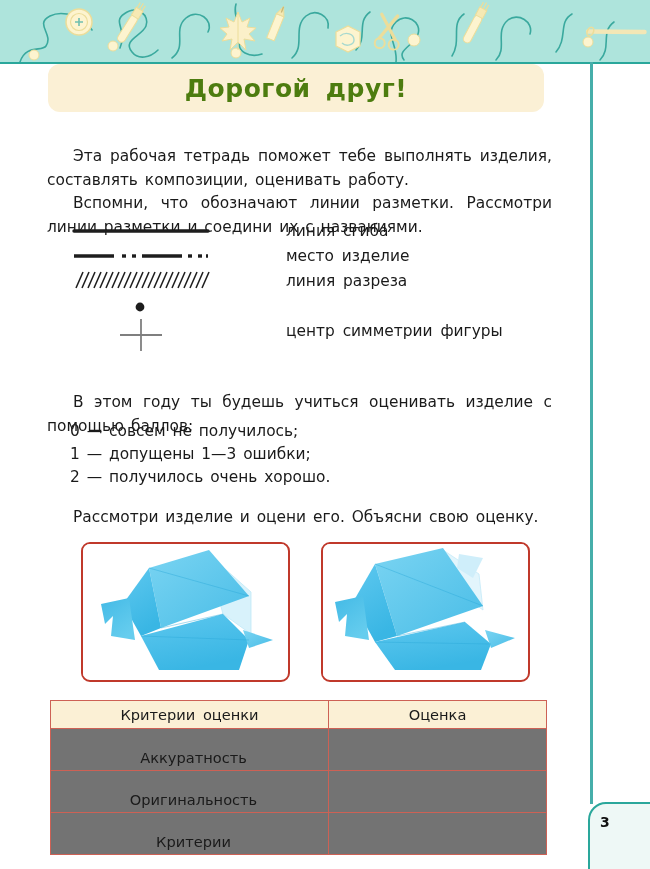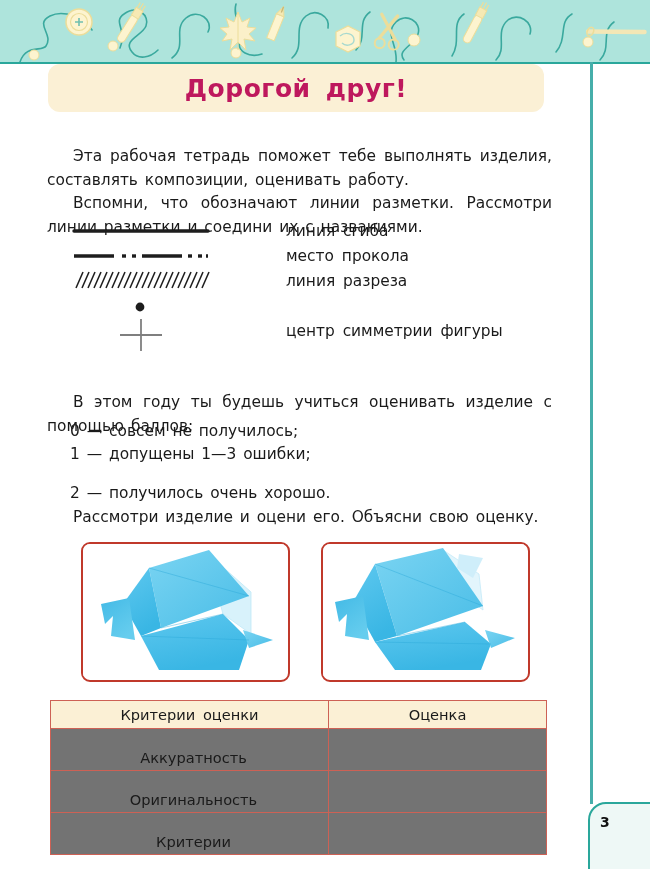--- a/index.html
+++ b/index.html
@@ -38,21 +38,21 @@
     position: absolute;
     left: 48px; top: 64px;
     width: 496px; height: 48px;
     background: #fbf0d5;
     border-radius: 12px;
     display: flex;
     align-items: center;
     justify-content: center;
   }
   #title-banner .title-text {
-    color: #be185d;
+    color: #4d7c0f;
     font-size: 25px;
     font-weight: bold;
     letter-spacing: 0.5px;
     word-spacing: 6px;
     white-space: nowrap;
   }
 
   
   .para {
     position: absolute;
@@ -76,21 +76,21 @@
   .score-list {
     position: absolute;
     left: 70px;
     width: 480px;
     font-size: 15.4px;
     line-height: 23.5px;
     word-spacing: 2px;
   }
   #score-0 { top: 420px; }
   #score-1 { top: 443px; }
-  #score-2 { top: 466px; margin-top: 16px; }
+  #score-2 { top: 466px; }
 
   
   #legend {
     position: absolute;
     left: 0; top: 218px;
     width: 590px; height: 130px;
   }
   .legend-row {
     position: absolute;
     left: 0;
@@ -283,21 +283,21 @@
           <line x1="2" y1="13" x2="42" y2="13"></line>
           <line x1="50" y1="13" x2="54" y2="13"></line>
           <line x1="60" y1="13" x2="64" y2="13"></line>
           <line x1="70" y1="13" x2="110" y2="13"></line>
           <line x1="116" y1="13" x2="120" y2="13"></line>
           <line x1="126" y1="13" x2="130" y2="13"></line>
           <line x1="134" y1="13" x2="136" y2="13"></line>
         </g>
       </svg>
     </span>
-    <span class="legend-label">место  прокола</span>
+    <span class="legend-label">место  изделие</span>
   </div>
 
   <div class="legend-row" id="lrow-2">
     <span class="legend-sym">
       <svg width="140" height="25" viewBox="0 0 140 25" xmlns="http://www.w3.org/2000/svg">
         <g stroke="#1d1d1d" stroke-width="1.5">
           <line x1="4" y1="20" x2="11" y2="4"></line>
             <line x1="10" y1="20" x2="17" y2="4"></line>
           <line x1="16" y1="20" x2="23" y2="4"></line>
             <line x1="22" y1="20" x2="29" y2="4"></line>

